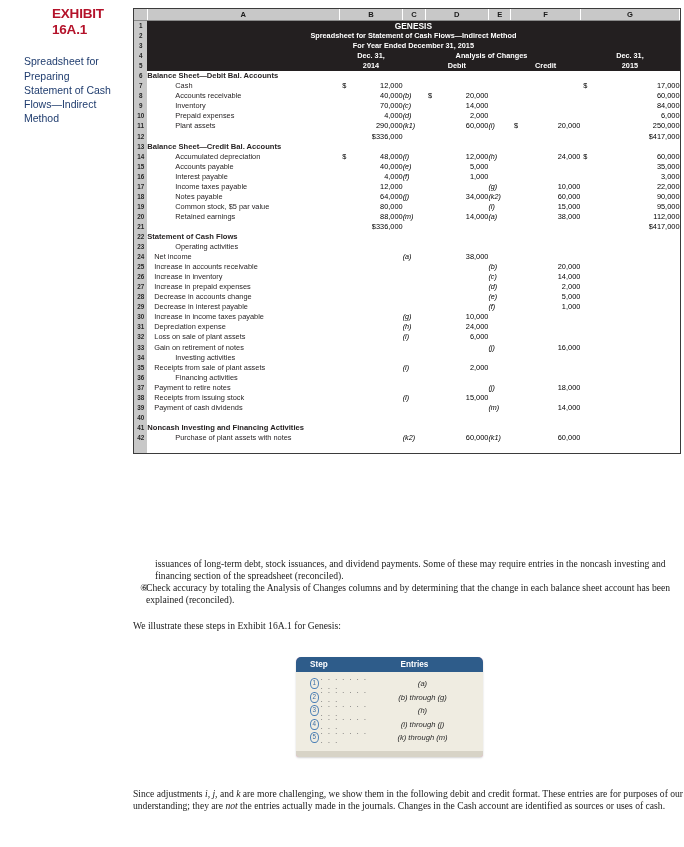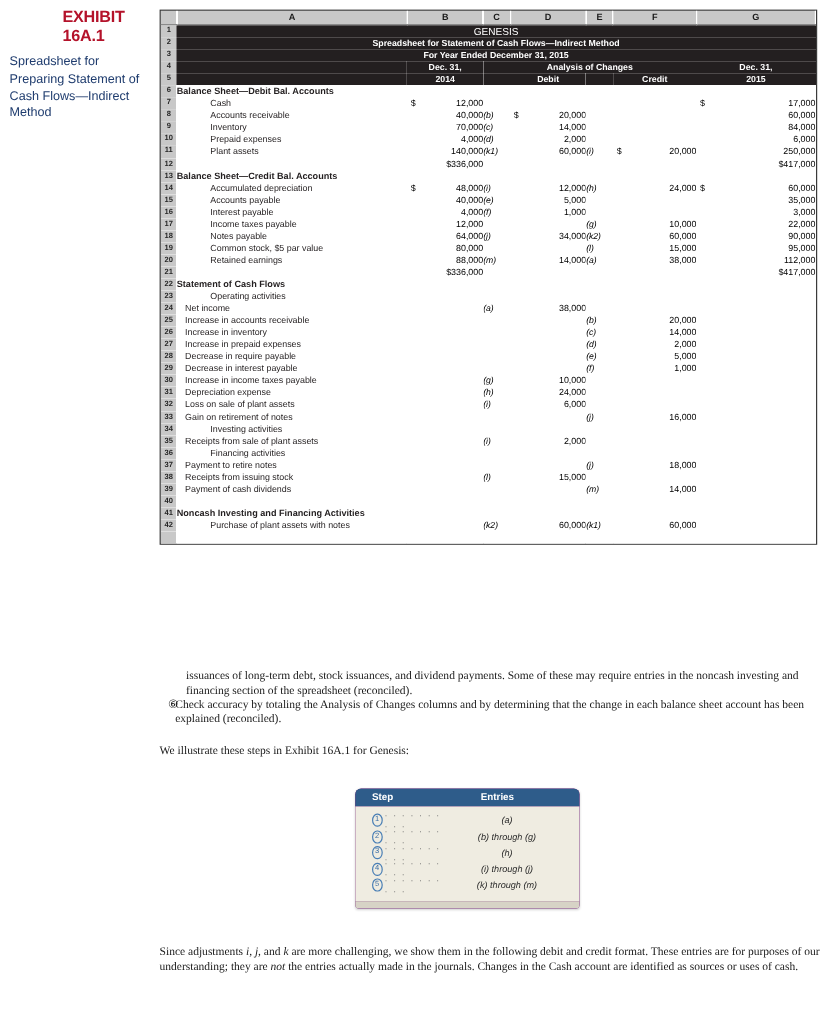--- a/index.html
+++ b/index.html
@@ -31,21 +31,21 @@
     letter-spacing: -0.2px;
     line-height: 1.2;
     margin: 0 0 6px 0;
     padding-left: 44px;
   }
   #exhibit-subtitle {
     font-family: "Liberation Sans", sans-serif;
     font-size: 10.5px;
     color: #1f3c6e;
     line-height: 1.35;
-    margin: 0;
+    margin: 16px;
   }
 
   
   #spreadsheet {
     position: absolute;
     left: 133px;
     top: 8px;
     width: 548px;
     border: 1px solid #3b3b3b;
     background: #fff;
@@ -94,21 +94,21 @@
     width: 13px;
   }
 
   
   td.band {
     background: #231f20;
     color: #ffffff;
   }
   td.band.title {
     text-align: center;
-    font-weight: normal;
+    font-weight: bold;
     font-size: 8.4px;
   }
   td.band.sub {
     text-align: center;
     font-weight: bold;
     font-size: 7.3px;
   }
   .band-underline {
     border-bottom: 1px solid #ffffff;
   }
@@ -176,21 +176,21 @@
   #para-bottom { left: 133px; top: 788px; width: 551px; }
 
   
   #step-box {
     position: absolute;
     left: 296px;
     top: 657px;
     width: 187px;
     border-radius: 5px 5px 3px 3px;
     overflow: hidden;
-    background: #701a75;
+    background: #f9a8d4;
     box-shadow: 0 1px 2px rgba(0,0,0,0.18);
   }
   #step-box-head {
     background: #2e5c8a;
     color: #ffffff;
     font-family: "Liberation Sans", sans-serif;
     font-weight: bold;
     font-size: 8.2px;
     height: 15px;
     line-height: 15px;
@@ -355,21 +355,21 @@
           <td class="c num">4,000</td>
           <td class="c ref">(d)</td>
           <td class="c num">2,000</td>
           <td class="c ref"></td>
           <td class="c num"></td>
           <td class="c num no-rb">6,000</td>
         </tr>
         <tr>
           <td class="rn">11</td>
           <td class="c lbl i1">Plant assets</td>
-          <td class="c num">140,000</td>
+          <td class="c num">290,000</td>
           <td class="c ref">(k1)</td>
           <td class="c num">60,000</td>
           <td class="c ref">(i)</td>
           <td class="c num"><span class="dsign">$</span>20,000</td>
           <td class="c num no-rb">250,000</td>
         </tr>
         <tr>
           <td class="rn">12</td>
           <td class="c lbl"></td>
           <td class="c num tot-single dbl-under">$336,000</td>
@@ -524,21 +524,21 @@
           <td class="c lbl i2">Increase in prepaid expenses</td>
           <td class="c num"></td>
           <td class="c ref"></td>
           <td class="c num"></td>
           <td class="c ref">(d)</td>
           <td class="c num">2,000</td>
           <td class="c num no-rb"></td>
         </tr>
         <tr>
           <td class="rn">28</td>
-          <td class="c lbl i2">Decrease in require payable</td>
+          <td class="c lbl i2">Decrease in accounts change</td>
           <td class="c num"></td>
           <td class="c ref"></td>
           <td class="c num"></td>
           <td class="c ref">(e)</td>
           <td class="c num">5,000</td>
           <td class="c num no-rb"></td>
         </tr>
         <tr>
           <td class="rn">29</td>
           <td class="c lbl i2">Decrease in interest payable</td>

